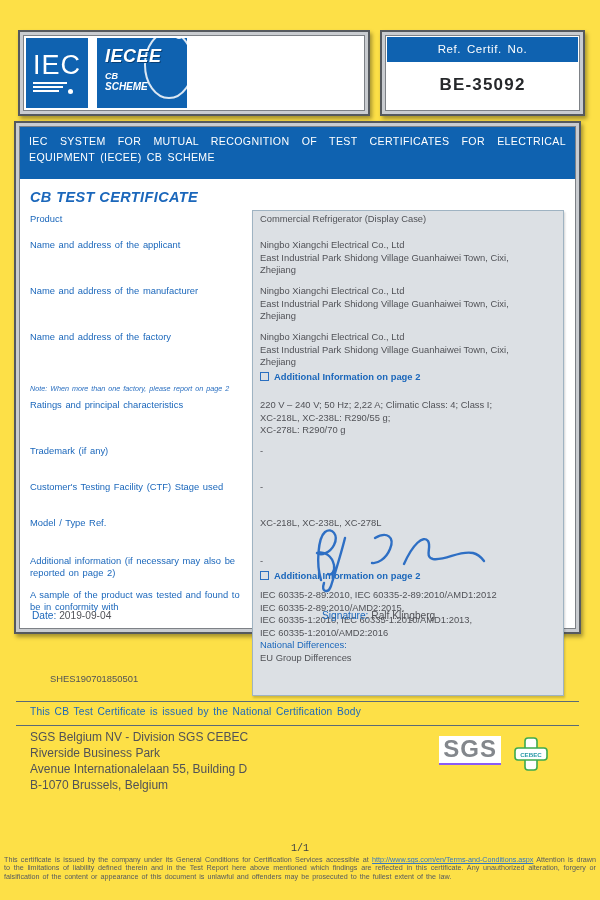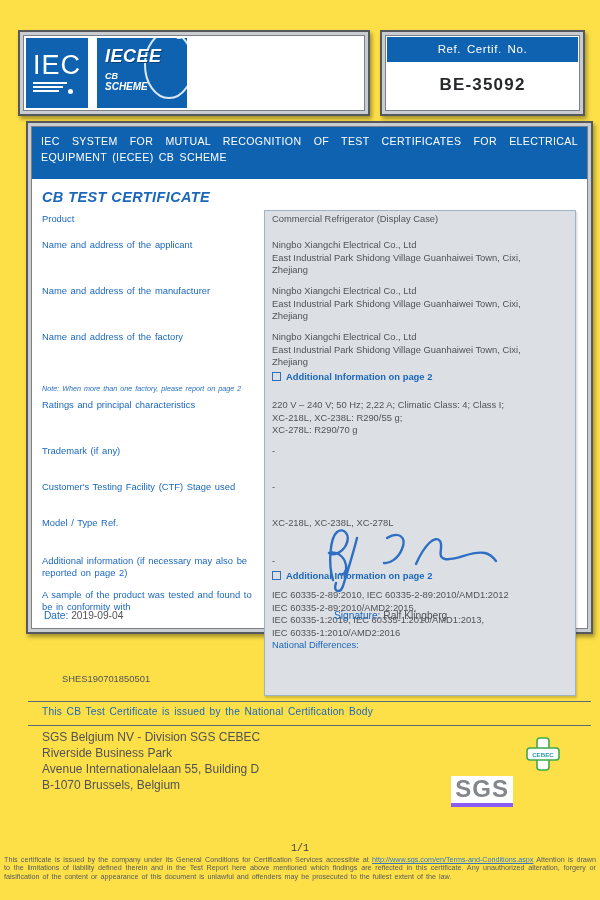--- a/index.html
+++ b/index.html
@@ -31,21 +31,21 @@
   .iecee-cb { font-size:9px; font-weight:bold; font-style:italic; margin-top:4px; position:relative; }
   .iecee-scheme { font-size:10px; font-weight:bold; font-style:italic; position:relative; }
 
   .hdr-ref { position:absolute; left:380px; top:30px; width:205px; height:86px; }
   .ref-strip { margin:5px 5px 0; height:25px; background:#0f62b0; color:#fff; text-align:center;
                font-size:11.5px; line-height:25px; letter-spacing:0.6px; word-spacing:2px; }
   .ref-value { text-align:center; font-size:17px; font-weight:bold; color:#26282b;
                letter-spacing:1.2px; margin-top:13px; }
 
   
-  .main-frame { position:absolute; left:26px; top:121px; width:567px; height:513px; }
+  .main-frame { position:absolute; left:14px; top:121px; width:567px; height:513px; }
   .banner { margin:4px; background:#0f62b0; color:#fff; font-size:10.6px; line-height:1.5;
             padding:7px 9px 16px; text-align:justify; letter-spacing:0.35px; word-spacing:2px; height:52px; overflow:hidden; }
   .content { padding:0 14px; position:relative; }
   .cert-title { color:#1b67bb; font-weight:bold; font-size:14.5px; letter-spacing:0.4px; padding:6px 0 5px;font-style:italic; }
 
   .fields { position:relative; }
   .graybox { position:absolute; left:222px; top:0; right:1px; bottom:2px; background:#dce0e4;
              border:1px solid #9fb3c2; box-shadow:1px 2px 2px rgba(0,0,0,0.18); }
   .frow { position:relative; display:flex; }
   .frow .lbl { width:210px; flex:none; color:#1b67bb; font-size:9.4px; line-height:1.3;
@@ -59,21 +59,21 @@
   .cbox { width:9px; height:9px; border:1px solid #2a6fc0; background:transparent; flex:none; }
   .natdiff { font-size:9.4px; line-height:1.33; color:#1b67bb; }
 
   .sepline { border-top:1px solid #5a6a76; margin:3px -14px 0; }
   .issued { color:#1b67bb; font-size:10.2px; padding:4px 0 5px; letter-spacing:0.2px; word-spacing:1.5px; }
 
   .ncb-row { display:flex; justify-content:space-between; padding:4px 0 2px; }
   .ncb-addr { font-size:12px; line-height:1.33; color:#515257; white-space:pre-line; }
   .logos { display:flex; gap:12px; align-items:flex-start; padding:6px 16px 0 0; }
   .sgs { font-size:24px; font-weight:bold; color:#83878c; line-height:1; letter-spacing:1px;
-         border-bottom:4px solid #8b5cf6; padding:1px 4px 2px; background:#fff;margin-top:40px; }
+         border-bottom:2px solid #8b5cf6; padding:1px 4px 2px; background:#fff; }
 
   .sig-svg { position:absolute; right:88px; bottom:30px; }
   .date-row { position:absolute; left:16px; right:16px; bottom:11px; font-size:10.2px; }
   .blue-lbl { color:#1b67bb; }
   .gray-val { color:#515257; }
   .sig-pair { position:absolute; left:290px; top:0; white-space:nowrap; }
 
   
   .pageno { position:absolute; top:843px; left:0; right:0; text-align:center; font-size:10px; color:#3c3f43;font-family:Liberation Mono, monospace; }
   .legal { position:absolute; top:856px; left:4px; right:4px; font-size:7.2px; line-height:1.18;
@@ -206,20 +206,21 @@
         </div>
 
         <div class="frow" style="min-height:84px">
           <div class="lbl">A sample of the product was tested and found to be in conformity with</div>
           <div class="val-cell">
             <div class="val">IEC 60335-2-89:2010, IEC 60335-2-89:2010/AMD1:2012
 IEC 60335-2-89:2010/AMD2:2015,
 IEC 60335-1:2010, IEC 60335-1:2010/AMD1:2013,
 IEC 60335-1:2010/AMD2:2016</div>
             <div class="natdiff">National Differences:</div>
+            <div class="val">EU Group Differences</div>
           </div>
         </div>
 
         <div class="frow" style="min-height:28px">
           <div class="val-cell">
               <div class="val">SHES190701850501</div>
             </div>
         </div>
       </div>
 

